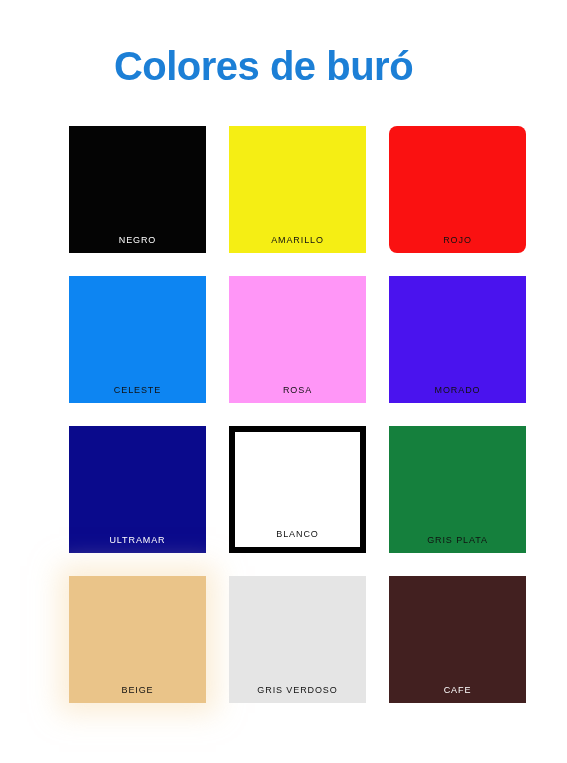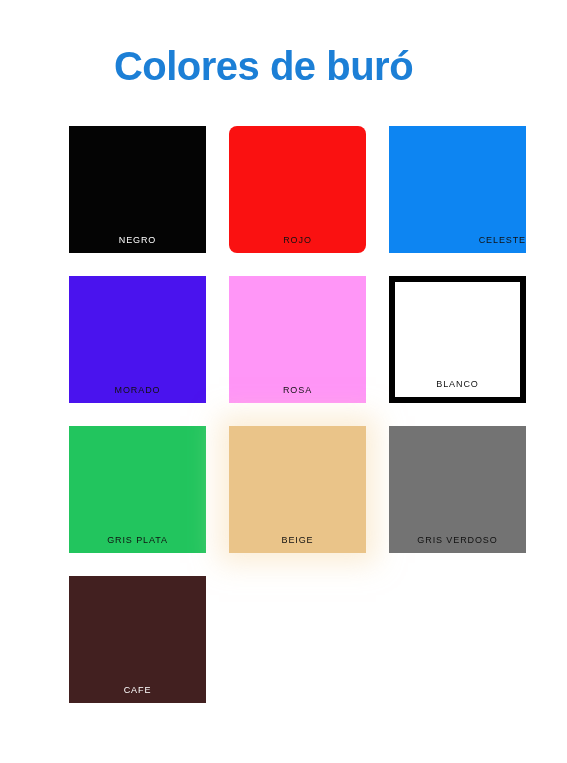--- a/index.html
+++ b/index.html
@@ -73,40 +73,46 @@
 </style>
 </head>
 <body style="background-color: rgb(255, 255, 255);">
 
 <h1 id="page-title" style="color: rgb(28, 127, 214);">Colores de buró</h1>
 
 <div id="swatch-grid">
     <div class="swatch" style="background-color: rgb(4, 4, 4);">
       <span class="swatch-label" style="color: rgb(255, 255, 255);">NEGRO</span>
     </div>
+    <div class="swatch" style="background-color: rgb(245, 238, 20);">
+      <span class="swatch-label" style="color: rgb(17, 17, 17);">AMARILLO</span>
+    </div>
     <div class="swatch" style="background-color: rgb(250, 17, 17); border-radius: 8px;">
       <span class="swatch-label" style="color: rgb(17, 17, 17);">ROJO</span>
     </div>
     <div class="swatch" style="background-color: rgb(13, 133, 242);">
-      <span class="swatch-label" style="color: rgb(17, 17, 17); text-align: right;">CELESTE</span>
+      <span class="swatch-label" style="color: rgb(17, 17, 17);">CELESTE</span>
+    </div>
+    <div class="swatch" style="background-color: rgb(255, 150, 247);">
+      <span class="swatch-label" style="color: rgb(17, 17, 17);">ROSA</span>
     </div>
     <div class="swatch" style="background-color: rgb(74, 19, 238);">
       <span class="swatch-label" style="color: rgb(17, 17, 17);">MORADO</span>
     </div>
-    <div class="swatch" style="background-color: rgb(255, 150, 247);">
-      <span class="swatch-label" style="color: rgb(17, 17, 17);">ROSA</span>
+    <div class="swatch" style="background-color: rgb(10, 10, 140);">
+      <span class="swatch-label" style="color: rgb(255, 255, 255);">ULTRAMAR</span>
     </div>
     <div class="swatch has-border" style="background-color: rgb(255, 255, 255); border-color: rgb(0, 0, 0);">
       <span class="swatch-label" style="color: rgb(17, 17, 17);">BLANCO</span>
     </div>
-    <div class="swatch" style="background-color: #22c55e;">
+    <div class="swatch" style="background-color: #15803d;">
       <span class="swatch-label" style="color: rgb(17, 17, 17);">GRIS PLATA</span>
     </div>
     <div class="swatch glow" style="background-color: rgb(234, 196, 137); padding-left: 16px;">
       <span class="swatch-label" style="color: rgb(17, 17, 17);">BEIGE</span>
     </div>
-    <div class="swatch" style="background-color: #737373; padding-left: 39px;">
+    <div class="swatch" style="background-color: #e5e5e5; padding-left: 39px;">
       <span class="swatch-label" style="color: rgb(17, 17, 17);">GRIS VERDOSO</span>
     </div>
     <div class="swatch" style="background-color: rgb(66, 32, 32);">
       <span class="swatch-label" style="color: rgb(255, 255, 255);">CAFE</span>
     </div>
   </div>
 
 </body></html>

